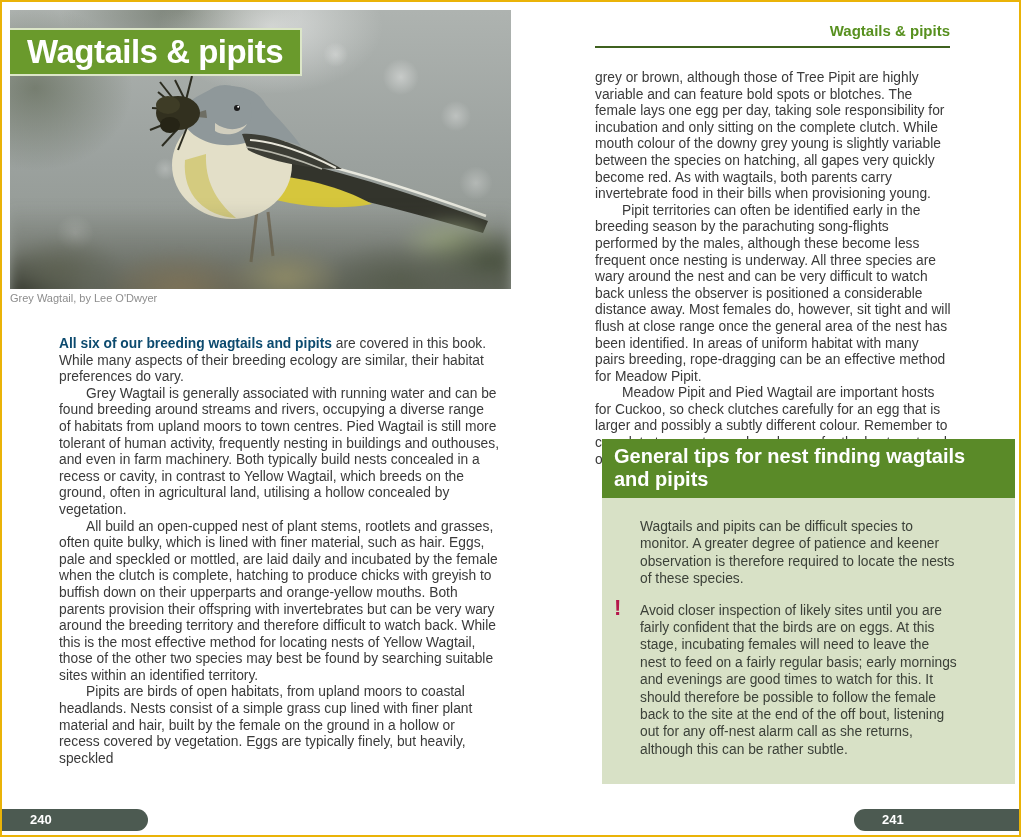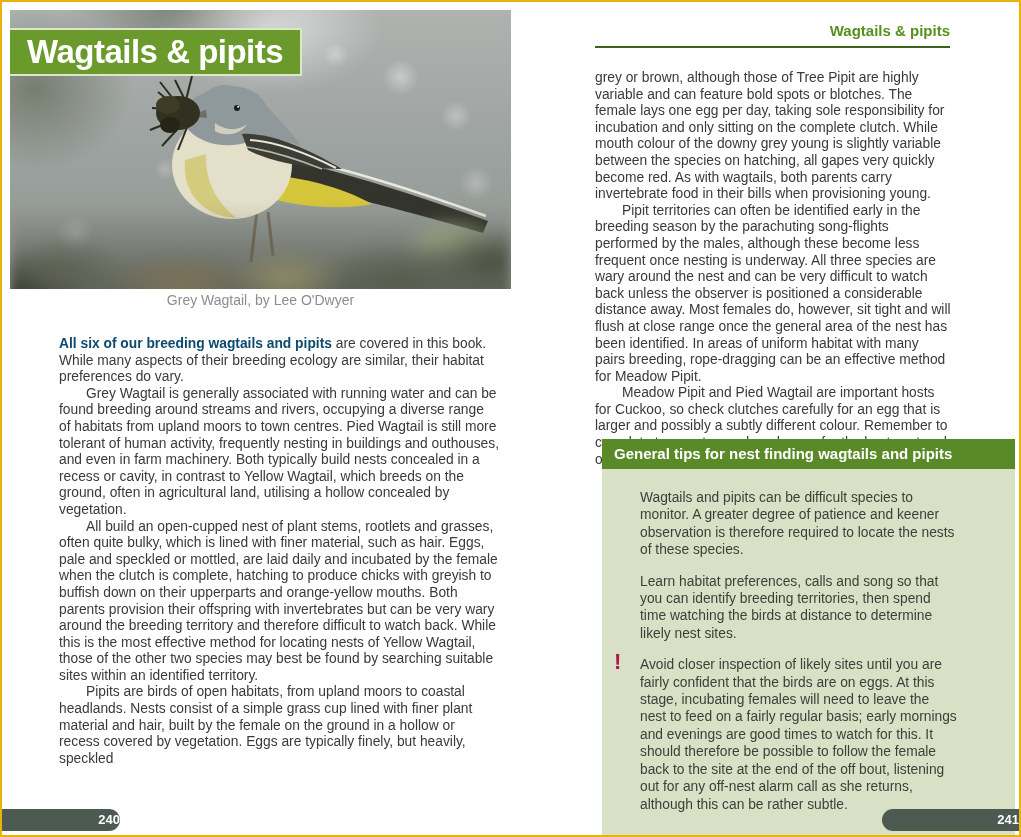--- a/index.html
+++ b/index.html
@@ -27,47 +27,47 @@
       radial-gradient(ellipse 105px 50px at 96% 60%, #49513f, rgba(73,81,63,0) 70%),
       radial-gradient(ellipse 75px 40px at 88% 40%, #95a07c, rgba(149,160,124,0) 70%),
       radial-gradient(ellipse 90px 55px at 2% 95%, #2e3128, rgba(46,49,40,0) 75%),
       linear-gradient(180deg, rgba(60,62,50,0), rgba(56,58,46,0.6));}
   .bird-svg{position:absolute;left:0;top:0;width:100%;height:100%;}
 
   .banner{position:absolute;left:8px;top:26px;height:44px;display:flex;align-items:center;
     background:#6a9a2c;color:#ffffff;font-weight:bold;font-size:33px;letter-spacing:-0.5px;
     padding:0 17px;border:2px solid rgba(240,243,228,0.85);border-left:none;box-sizing:content-box;}
 
-  .caption{position:absolute;left:8px;top:290px;width:501px;text-align:center;
-    font-size:14px;color:#8d8d8d;}
+  .caption{position:absolute;left:8px;top:290px;width:501px;text-align:left;
+    font-size:11px;color:#8d8d8d;}
 
   
   .body-col{position:absolute;font-size:13.8px;line-height:16.6px;color:#3a3a3a;text-align:left;}
   .left-col{left:57px;top:334px;width:440px;}
   .right-col{left:593px;top:68px;width:357px;}
   .body-col p{margin:0;}
   .body-col p.indent{text-indent:27px;}
   .lead{font-weight:bold;color:#0c4a6e;}
 
   
   .rp-header{position:absolute;left:593px;top:20px;width:355px;text-align:right;
     font-size:15px;font-weight:bold;color:#57901f;padding-bottom:7px;border-bottom:2px solid #3f611f;}
 
   
   .tips-box{position:absolute;left:600px;top:437px;width:413px;}
-  .tips-header{background:#5a8a28;color:#ffffff;font-weight:bold;font-size:15px;
+  .tips-header{background:#5a8a28;color:#ffffff;font-weight:bold;font-size:20px;
     padding:6px 12px 7px 12px;}
   .tips-body{background:#d8e1c6;padding:20px 58px 26px 38px;}
   .tip{font-size:13.8px;line-height:17.4px;color:#3b4038;margin:0 0 14px 0;position:relative;}
   .tip:last-child{margin-bottom:0;}
   .warn-mark{position:absolute;left:-26px;top:-3px;color:#b5164a;font-weight:bold;font-size:22px;}
 
   
   .tab{position:absolute;top:807px;height:22px;background:#4c5a51;color:#ffffff;
-    font-size:13px;font-weight:bold;line-height:22px;text-align:right;}
+    font-size:13px;font-weight:bold;line-height:22px;text-align:left;padding-left:28px;}
   .tab-left{left:0;width:118px;border-radius:0 11px 11px 0;}
   .tab-right{right:0;width:137px;border-radius:11px 0 0 11px;}
 </style>
 </head>
 <body>
 
 <div class="frame">
 
   <div class="photo">
     <svg class="bird-svg" viewBox="0 0 501 279" aria-hidden="true">
@@ -135,20 +135,19 @@
   <div class="body-col right-col">
     <p>grey or brown, although those of Tree Pipit are highly variable and can feature bold spots or blotches. The female lays one egg per day, taking sole responsibility for incubation and only sitting on the complete clutch. While mouth colour of the downy grey young is slightly variable between the species on hatching, all gapes very quickly become red. As with wagtails, both parents carry invertebrate food in their bills when provisioning young.</p>
     <p class="indent">Pipit territories can often be identified early in the breeding season by the parachuting song-flights performed by the males, although these become less frequent once nesting is underway. All three species are wary around the nest and can be very difficult to watch back unless the observer is positioned a considerable distance away. Most females do, however, sit tight and will flush at close range once the general area of the nest has been identified. In areas of uniform habitat with many pairs breeding, rope-dragging can be an effective method for Meadow Pipit.</p>
     <p class="indent">Meadow Pipit and Pied Wagtail are important hosts for Cuckoo, so check clutches carefully for an egg that is larger and possibly a subtly different colour. Remember to complete two nest record cards, one for the host nest and one for the Cuckoo.</p>
   </div>
 
   <div class="tips-box">
     <div class="tips-header">General tips for nest finding wagtails and pipits</div>
     <div class="tips-body">
       <p class="tip">Wagtails and pipits can be difficult species to monitor. A greater degree of patience and keener observation is therefore required to locate the nests of these species.</p>
-      <p class="tip">Learn habitat preferences, calls and song so that you can identify breeding territories, then spend time watching the birds at distance to determine likely nest sites.</p>
       <p class="tip"><span class="warn-mark">!</span><span>Avoid closer inspection of likely sites until you are fairly confident that the birds are on eggs. At this stage, incubating females will need to leave the nest to feed on a fairly regular basis; early mornings and evenings are good times to watch for this. It should therefore be possible to follow the female back to the site at the end of the off bout, listening out for any off-nest alarm call as she returns, although this can be rather subtle.</span></p>
     </div>
   </div>
 
   <div class="tab tab-right">241</div>
 
 </div>
 
 </body></html>

